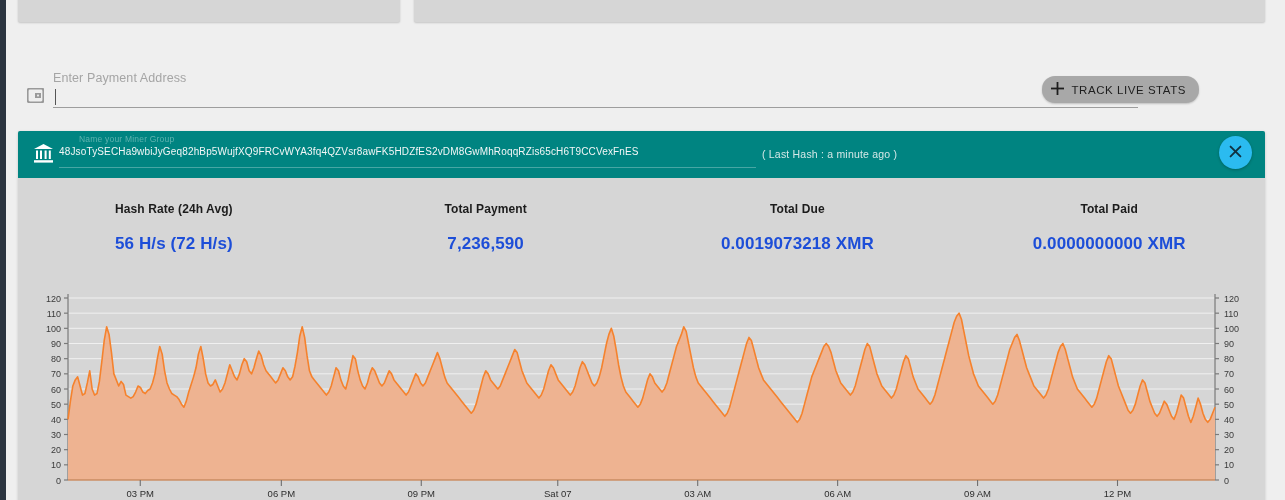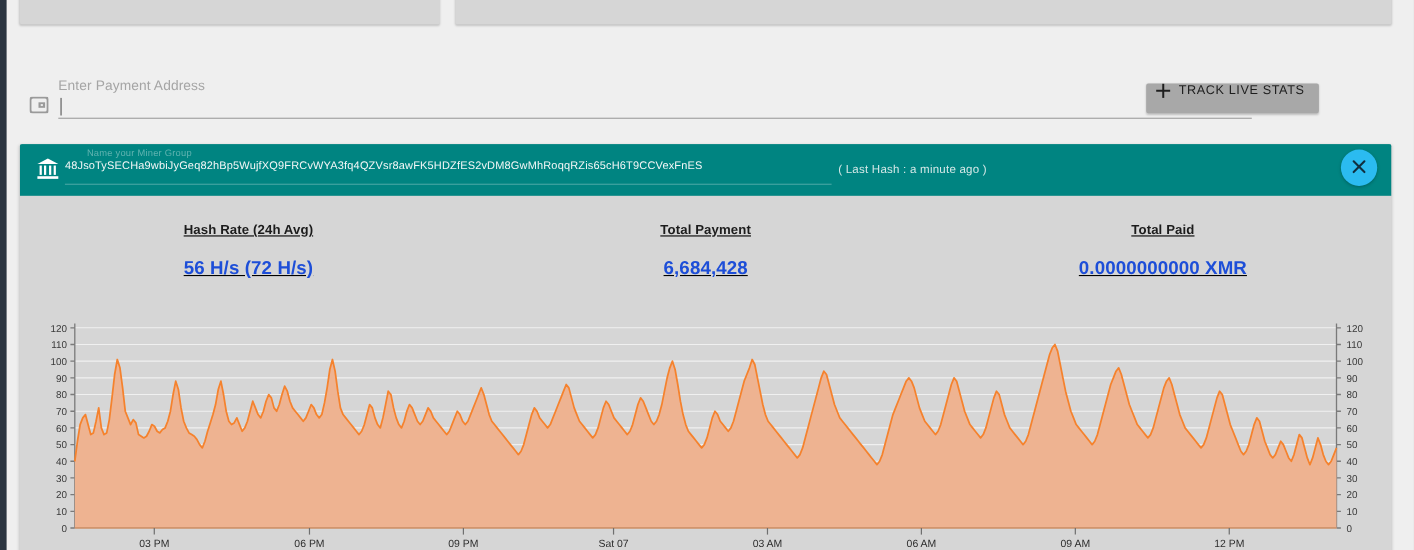--- a/index.html
+++ b/index.html
@@ -83,25 +83,26 @@
     background: #555;
   }
 
   .track-btn {
     position: absolute;
     right: 22px; top: 44px;
     height: 27px;
     background: #a8a8a8;
     color: #1e1e1e;
     border: none;
-    border-radius: 2px;
+    border-radius: 13px;
     padding: 0 13px 0 9px;
     font-size: 11.5px;
     letter-spacing: .55px;
     display: flex;
+    align-items: center;
     gap: 8px;
     cursor: pointer;
     box-shadow: 0 1px 2px rgba(0,0,0,.2);
     font-family: "Liberation Sans", sans-serif;
   }
   .plus-icon { display: block; }
 
   
   .stats-card {
     position: absolute;
@@ -166,21 +167,20 @@
     display: flex;
     align-items: center;
     justify-content: center;
     box-shadow: 0 1px 3px rgba(0,0,0,.25);
   }
 
   
   .stats-row {
     display: flex;
     padding: 24px 0 0 0;
-    text-decoration: underline;
   }
   .stat-col {
     flex: 1;
     text-align: center;
   }
   .stat-title {
     font-size: 12px;
     font-weight: bold;
     color: #1c1c1c;
     letter-spacing: .1px;
@@ -265,21 +265,25 @@
       </button>
     </div>
 
     <div class="stats-row">
       <div class="stat-col">
         <div class="stat-title">Hash Rate (24h Avg)</div>
         <div class="stat-value">56 H/s (72 H/s)</div>
       </div>
       <div class="stat-col">
         <div class="stat-title">Total Payment</div>
-        <div class="stat-value">6,684,428</div>
+        <div class="stat-value">7,236,590</div>
+      </div>
+      <div class="stat-col">
+        <div class="stat-title">Total Due</div>
+        <div class="stat-value">0.0019073218 XMR</div>
       </div>
       <div class="stat-col">
         <div class="stat-title">Total Paid</div>
         <div class="stat-value">0.0000000000 XMR</div>
       </div>
     </div>
 
     <div class="chart-wrap">
       <svg class="chart-svg" id="chart" width="1247" height="231">
           <rect x="50" y="18" width="1147" height="182" fill="#d6d6d6"></rect>

